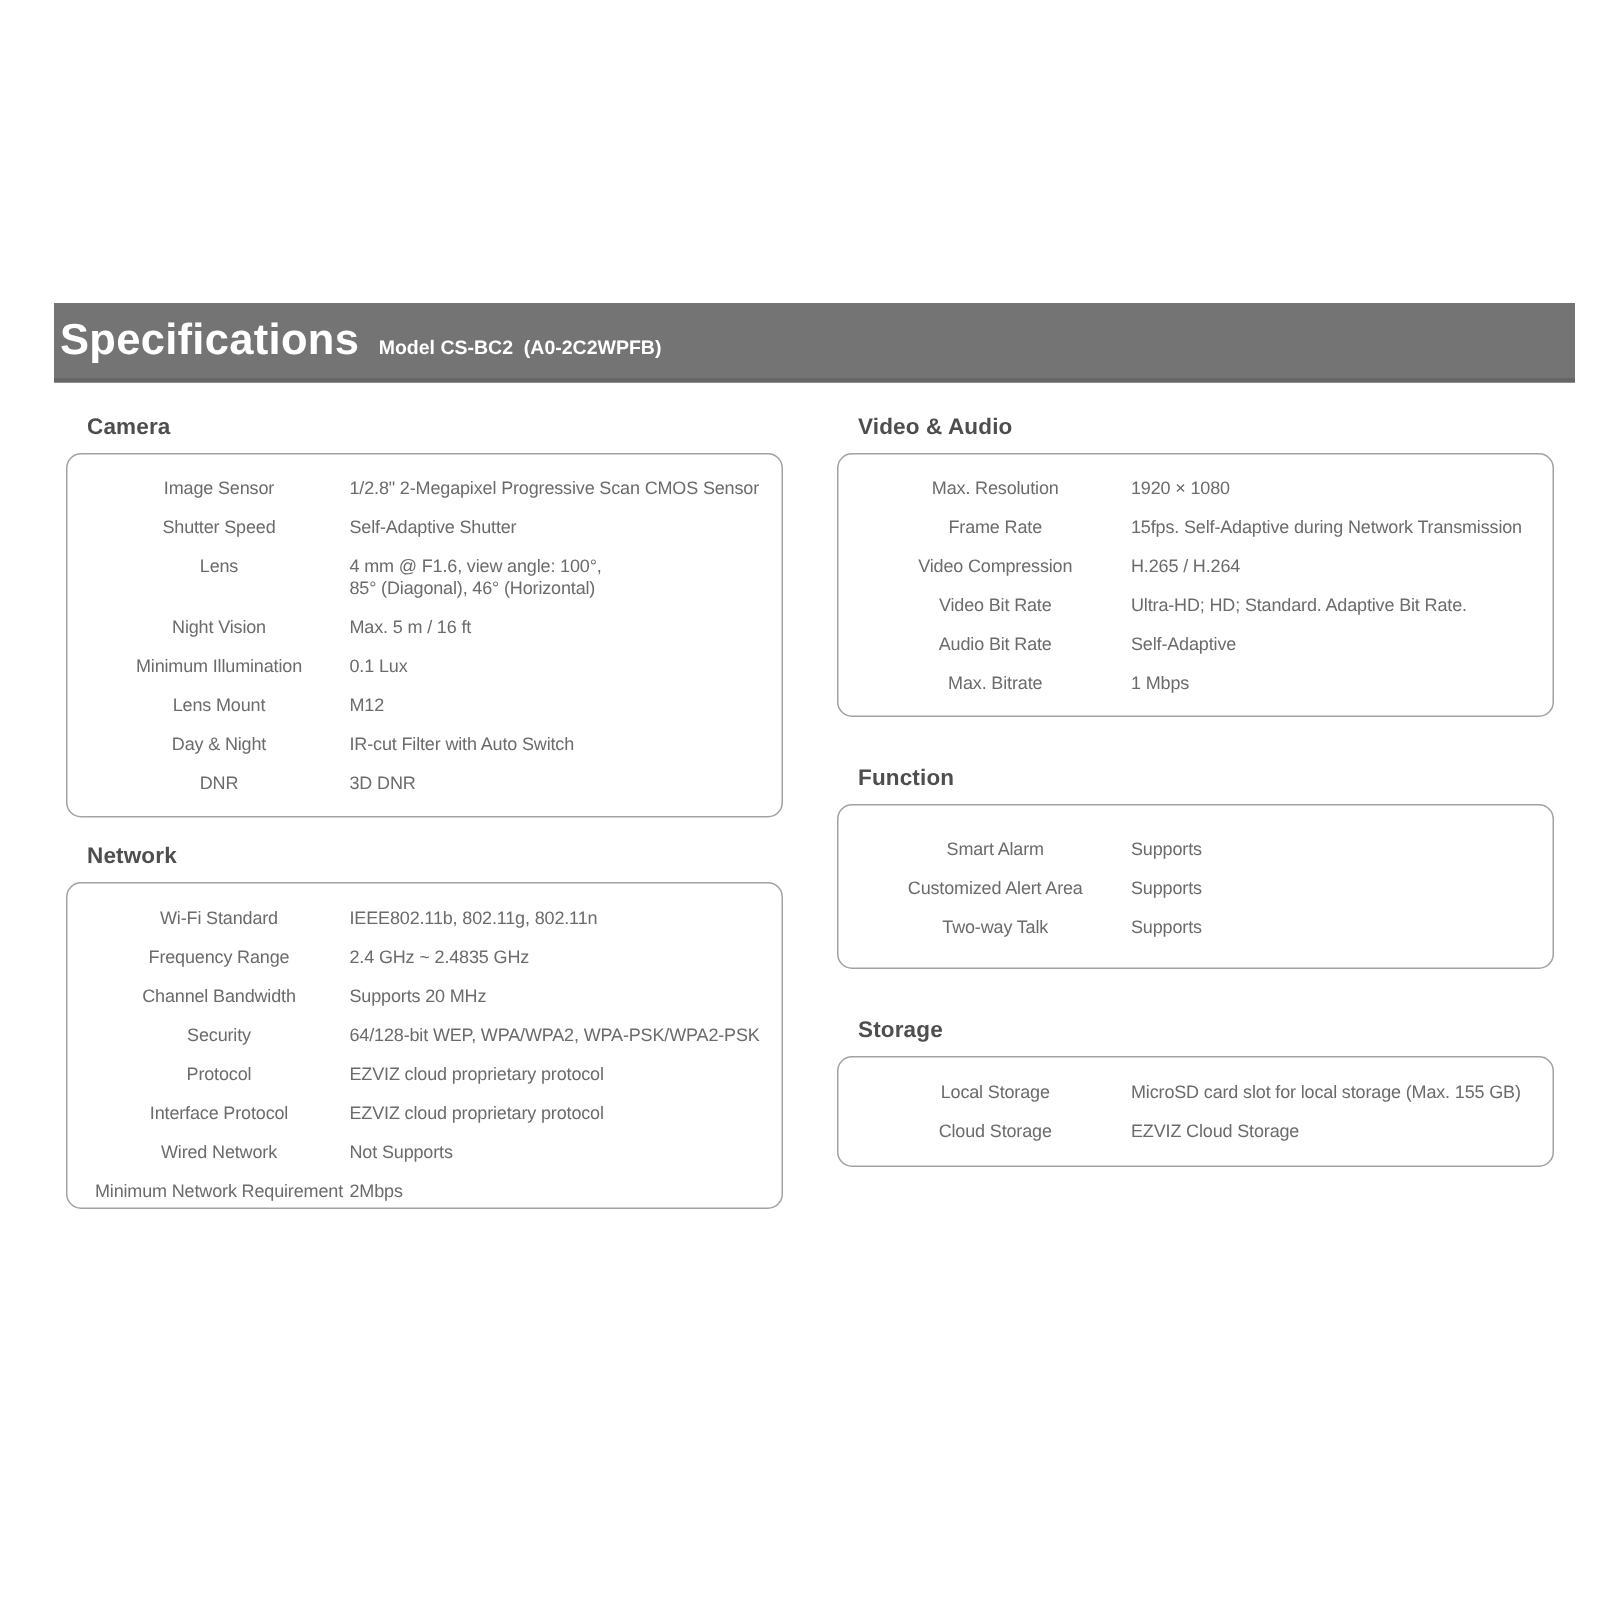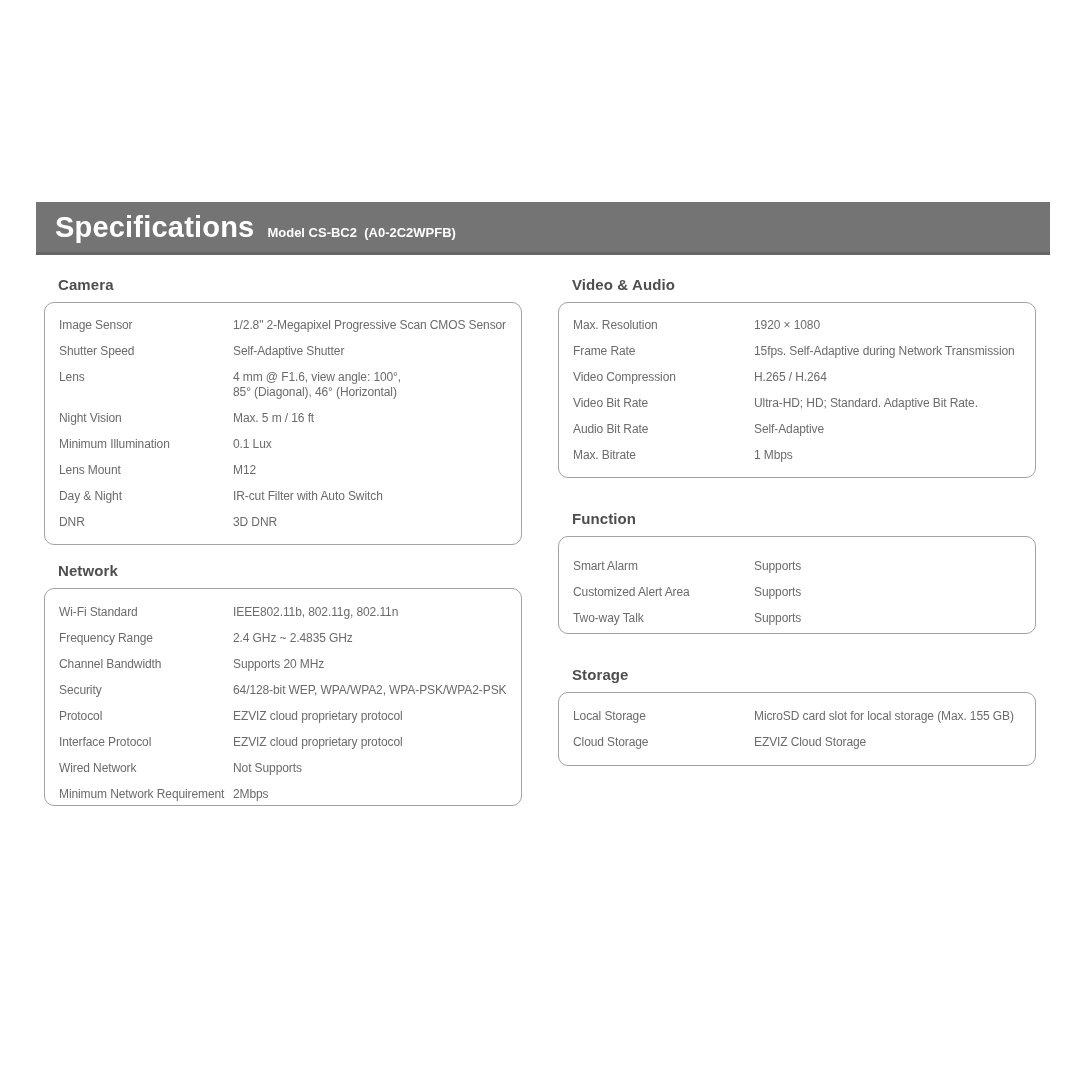--- a/index.html
+++ b/index.html
@@ -28,21 +28,21 @@
     display: flex;
     align-items: baseline;
     padding: 0;
     box-sizing: content-box;
   }
   .specs-title {
     font-size: 29px;
     font-weight: 700;
     letter-spacing: 0.2px;
     color: #ffffff;
-    margin-left: 19px;
+    margin-left: 4px;
     line-height: 50px;
   }
   .specs-model {
     font-size: 13px;
     font-weight: 700;
     color: #ffffff;
     margin-left: 13px;
     white-space: pre;
   }
 
@@ -69,38 +69,38 @@
     letter-spacing: 0.1px;
   }
 
   .box {
     border: 1.5px solid var(--box-border, #a2a2a2);
     border-radius: 10px;
     padding: 15px 10px 14px 14px;
     box-sizing: border-box;
     background: #ffffff;
   }
-  .box.pad-fn  { padding-top: 22px; padding-bottom: 7px; }
+  .box.pad-fn  { padding-top: 22px; padding-bottom: 19px; }
   .box.pad-st  { padding-top: 16px; padding-bottom: 15px; }
   .box.pad-nw  { padding-top: 16px; padding-bottom: 3px; }
 
   .row {
     display: flex;
     align-items: flex-start;
     margin-bottom: 11px;
   }
   .row:last-child { margin-bottom: 0; }
 
   .lbl, .val {
     font-size: 12px;
     line-height: 15px;
     color: var(--body-text, #6b6b6b);
     letter-spacing: -0.1px;
   }
-  .lbl { flex: 0 0 auto; }
+  .lbl { flex: 0 0 auto; text-align: center; }
   .col-left  .lbl { width: 174px; }
   .col-right .lbl { width: 181px; }
   .val {
     flex: 1 1 auto;
     white-space: pre;  
   }
 </style>
 </head>
 <body>
 

